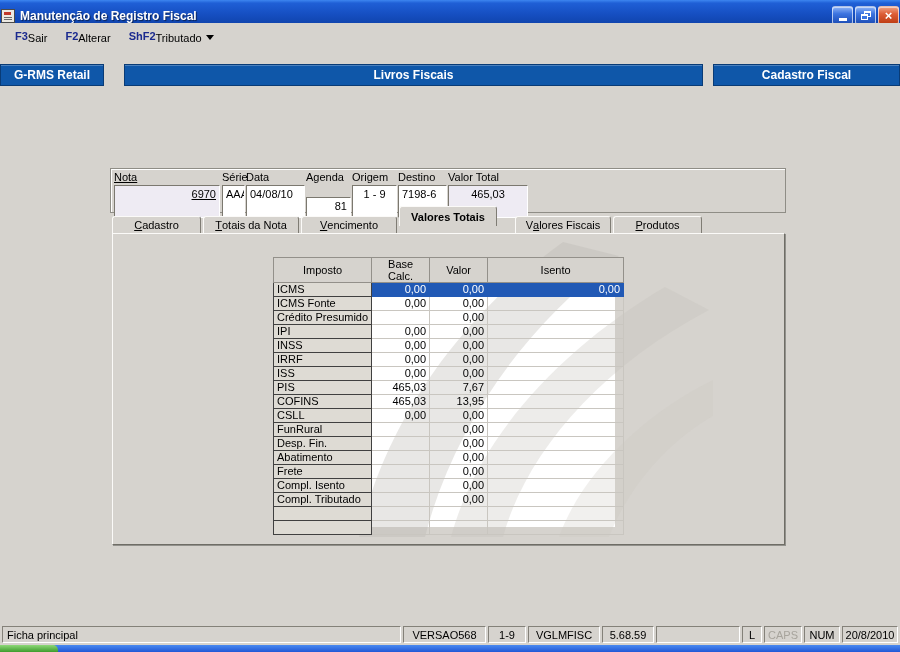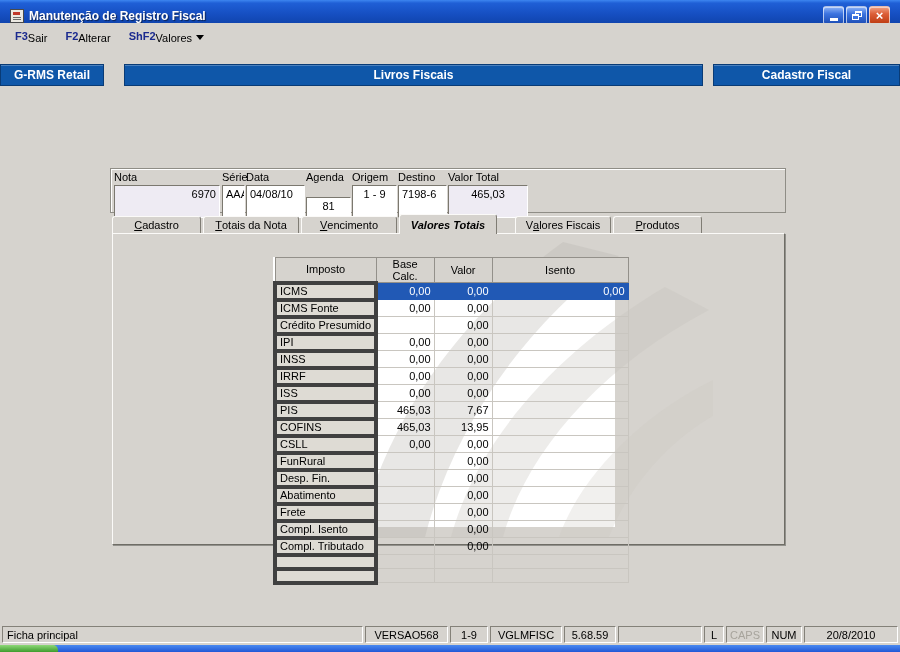--- a/index.html
+++ b/index.html
@@ -1,21 +1,21 @@
 <!DOCTYPE html>
 <html><head>
 <meta charset="utf-8">
 <style>
 html,body{margin:0;padding:0;width:900px;height:652px;overflow:hidden;}
 body{font-family:"Liberation Sans",sans-serif;font-size:11px;color:#000;background:#d6d3ce;}
 *{box-sizing:border-box;}
 .screen{position:relative;width:900px;height:652px;background:#d6d3ce;}
 
 
-.titlebar{position:absolute;left:0;top:0;width:900px;height:31px;display:flex;align-items:center;padding:0 10px;
+.titlebar{position:absolute;left:0;top:0;width:900px;height:31px;display:flex;align-items:center;padding:0 1px;
   background:linear-gradient(180deg,#3d86f0 0%,#1f5fd6 10%,#164fc2 45%,#0d3fa4 90%,#0c3a98 100%);}
 .app-icon{width:14px;height:14px;background:#ece9e2;border:1px solid #4a4a4a;position:relative;flex:none;}
 .app-icon::before{content:"";position:absolute;left:2px;top:2px;width:7px;height:3px;background:#c0392b;}
 .app-icon::after{content:"";position:absolute;left:2px;top:7px;width:8px;height:1px;background:#6a6a6a;box-shadow:0 2px 0 #6a6a6a;}
 .title-text{flex:1;margin-left:5px;color:#fff;font-size:12px;font-weight:bold;text-shadow:1px 1px 1px rgba(0,0,0,.55);white-space:nowrap;}
 .win-btns{display:flex;gap:2px;}
 .win-btn{width:21px;height:19px;border:1px solid rgba(255,255,255,.65);border-radius:3px;display:flex;align-items:center;justify-content:center;
   background:linear-gradient(180deg,#8fb4f7 0%,#3c74e0 40%,#1c4cb4 100%);box-shadow:inset 0 1px 0 rgba(255,255,255,.5);}
 .win-btn.close{background:linear-gradient(180deg,#f0a284 0%,#dd5f38 40%,#bc3a10 100%);}
 .g-min{display:block;width:8px;height:3px;background:#fff;margin-top:8px;}
@@ -38,70 +38,70 @@
   display:flex;align-items:center;justify-content:center;box-shadow:inset 0 1px 0 rgba(255,255,255,.25);white-space:nowrap;}
 .banner-left{width:104px;}
 .banner-center{width:579px;margin-left:20px;}
 .banner-right{flex:1;margin-left:10px;}
 
 
 .header-box{position:absolute;left:110px;top:168px;width:676px;height:45px;border:1px solid #8f8d86;box-shadow:inset 1px 1px 0 #fff;}
 .hfield{position:absolute;top:3px;}
 .hlabel{display:block;height:11px;line-height:11px;font-size:11px;white-space:nowrap;}
 .hinput{margin-top:2px;height:33px;border:1px solid;border-color:#7b786f #fff #fff #7b786f;background:#fff;padding:2px 3px;line-height:12px;overflow:hidden;white-space:nowrap;}
-.header-box .hfield:nth-child(1){left:3px;width:106px;}
+.header-box .hfield:nth-child(1){left:3px;width:106px;text-decoration:underline;}
 .header-box .hfield:nth-child(2){left:111px;width:23px;}
 .header-box .hfield:nth-child(3){left:135px;width:59px;}
 .header-box .hfield:nth-child(4){left:195px;width:45px;}
 .header-box .hfield:nth-child(5){left:241px;width:45px;}
 .header-box .hfield:nth-child(6){left:287px;width:49px;}
 .header-box .hfield:nth-child(7){left:337px;width:80px;}
 .header-box .hfield:nth-child(1) .hinput{text-align:right;background:#eeebf3;}
-.header-box .hfield:nth-child(4) .hinput{text-align:center;margin-top:14px;}
+.header-box .hfield:nth-child(4) .hinput{text-align:right;margin-top:14px;}
 .header-box .hfield:nth-child(5) .hinput{text-align:center;}
 .header-box .hfield:nth-child(7) .hinput{text-align:center;background:#eeebf3;}
 
 
 .tabs{position:absolute;left:112px;top:216px;height:18px;display:flex;align-items:flex-end;z-index:10;}
 .tab{height:17px;margin-bottom:1px;margin-right:2px;background:#d6d3ce;border:1px solid #7f7c74;border-bottom:none;
   border-top-color:#fbfaf8;border-left-color:#fbfaf8;border-radius:3px 3px 0 0;display:flex;align-items:center;justify-content:center;
   font-size:11px;white-space:nowrap;cursor:default;}
-.tab.active{height:20px;margin-bottom:0;font-weight:bold;font-style:italic;}
+.tab.active{height:20px;margin-bottom:8px;font-weight:bold;}
 .tabs .tab:nth-child(1){width:89px;}
 .tabs .tab:nth-child(2){width:96px;}
 .tabs .tab:nth-child(3){width:96px;}
 .tabs .tab:nth-child(4){width:98px;}
 .tabs .tab:nth-child(5){width:96px;margin-left:16px;}
 .tabs .tab:nth-child(6){width:89px;}
 
 
 .tab-panel{position:absolute;left:112px;top:233px;width:673px;height:312px;background:#d6d3ce;border:1px solid;
   border-color:#fbfaf8 #6f6d66 #6f6d66 #fbfaf8;box-shadow:1px 1px 0 rgba(64,64,60,.45);}
 .table-white{position:absolute;left:160px;top:23px;width:342px;height:270px;background:#fff;z-index:1;}
 .watermark{position:absolute;left:200px;top:8px;width:400px;height:295px;z-index:2;}
 .tax-table{position:absolute;left:160px;top:23px;border-collapse:collapse;table-layout:fixed;z-index:3;padding-left:23px;}
 .tax-table th{height:18px;background:#d6d3ce;border:1px solid #93908a;font-weight:normal;font-size:11px;padding:0 2px;}
 .tax-table td{height:14px;font-size:11px;line-height:13px;padding:0 3px;white-space:nowrap;overflow:hidden;}
-td.lc{background:#dedbd4;border:4px solid #404040;}
+td.lc{background:#dedbd4;border:1px solid #404040;}
 td.nc{border:1px solid #c9c6c0;text-align:right;background:transparent;}
 tr.selected td.nc{background:#2159b5;border-color:#2159b5;color:#fff;}
 
 
 .statusbar{position:absolute;left:0;top:624px;width:900px;height:21px;background:#d6d3ce;display:flex;align-items:center;padding:0 2px;gap:2px;}
 .spanel{height:17px;border:1px solid;border-color:#848179 #fff #fff #848179;display:flex;align-items:center;justify-content:center;padding:0 4px;white-space:nowrap;flex:none;}
 .smsg{flex:1;justify-content:flex-start;}
 .statusbar .spanel:nth-child(2){width:83px;}
 .statusbar .spanel:nth-child(3){width:38px;}
 .statusbar .spanel:nth-child(4){width:72px;}
 .statusbar .spanel:nth-child(5){width:52px;}
 .statusbar .spanel:nth-child(6){width:84px;}
 .statusbar .spanel:nth-child(7){width:20px;}
 .statusbar .spanel:nth-child(8){width:38px;}
 .statusbar .spanel:nth-child(9){width:36px;}
-.statusbar .spanel:nth-child(10){width:94px;}
+.statusbar .spanel:nth-child(10){width:56px;}
 .spanel.dim{color:#a7a49c;}
 
 
 .taskbar{position:absolute;left:0;top:645px;width:900px;height:7px;background:linear-gradient(180deg,#4a8af0,#2257d6);}
 .start-sliver{position:absolute;left:0;top:0;width:58px;height:7px;background:linear-gradient(180deg,#8ed878,#3f9c2e);border-top-right-radius:5px;}
 </style>
 </head>
 <body>
 
 <div class="screen">
@@ -129,21 +129,21 @@
       <div class="tbtn">
         <span class="tkey">F3</span>
         <span class="tlabel">Sair</span>
       </div>
       <div class="tbtn">
         <span class="tkey">F2</span>
         <span class="tlabel">Alterar</span>
       </div>
       <div class="tbtn">
         <span class="tkey">ShF2</span>
-        <span class="tlabel">Valores</span>
+        <span class="tlabel">Tributado</span>
         <span class="caret"></span>
       </div>
     </div>
 
   <div class="banner">
     <div class="banner-seg banner-left">G-RMS Retail</div>
     <div class="banner-seg banner-center">Livros Fiscais</div>
     <div class="banner-seg banner-right">Cadastro Fiscal</div>
   </div>
 

